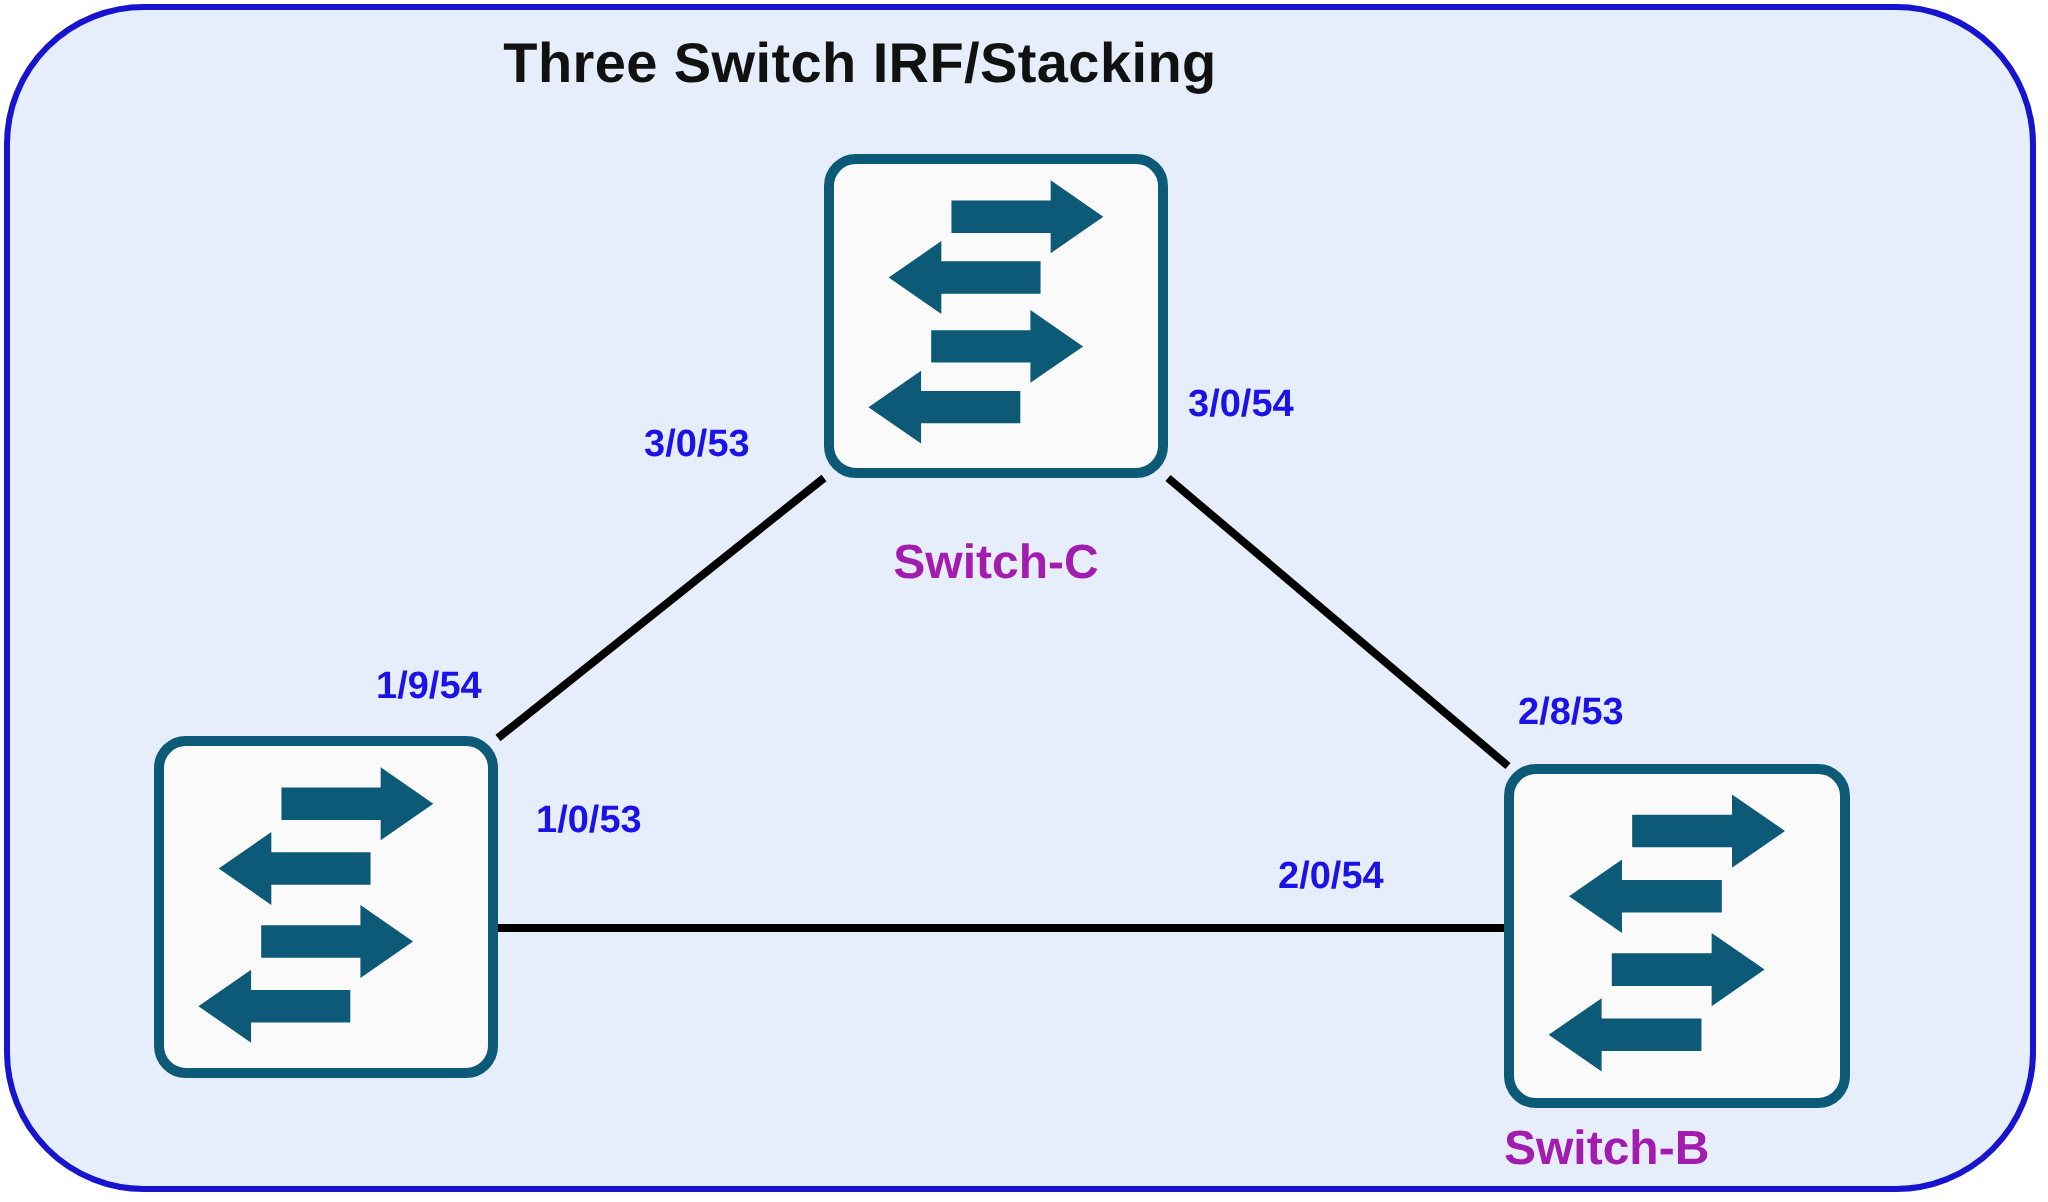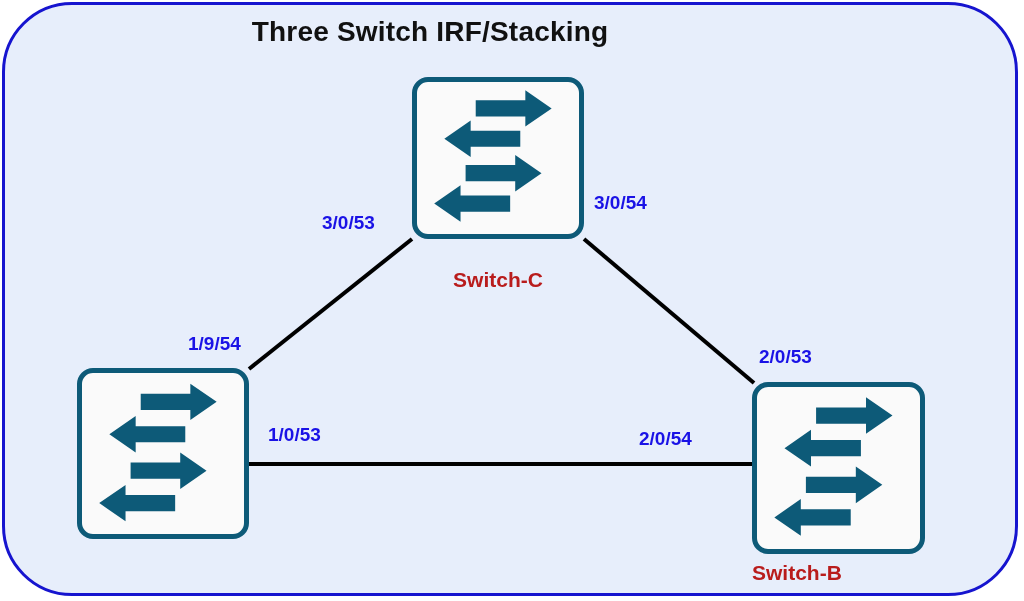--- a/index.html
+++ b/index.html
@@ -72,43 +72,43 @@
     height: 100%;
   }
 
   #switch-c-node { left: 412px; top: 77px;  width: 172px; height: 162px; }
   #switch-a-node { left: 77px;  top: 368px; width: 172px; height: 171px; }
   #switch-b-node { left: 752px; top: 382px; width: 173px; height: 172px; }
 
   
   .device-label {
     position: absolute;
-    font-size: 21px;
+    font-size: 24px;
     font-weight: bold;
-    color: #b91c1c;
+    color: #a21caf;
     white-space: nowrap;
     z-index: 6;
   }
   #switch-c-label { left: 412px; top: 268px; width: 172px; text-align: center; }
   #switch-a-label { left: 77px;  top: 548px; width: 172px; text-align: center; }
   #switch-b-label { left: 752px; top: 561px; width: 173px; text-align: left; }
 
   
   .port-label {
     position: absolute;
     font-size: 19px;
     font-weight: bold;
     color: #1a12e6;
     white-space: nowrap;
     z-index: 6;
   }
   #port-c-left   { left: 322px; top: 212px; }
   #port-c-right  { left: 594px; top: 192px; }
   #port-a-top    { left: 188px; top: 333px; }
-  #port-a-right  { left: 268px; top: 424px; }
+  #port-a-right  { left: 268px; top: 400px; }
   #port-b-top    { left: 759px; top: 346px; }
   #port-b-left   { left: 639px; top: 428px; }
 </style>
 </head>
 <body>
 
 <div id="canvas">
 
   <div id="outer-panel"></div>
 
@@ -152,16 +152,16 @@
         <polygon points="92,120 43,120 43,110 17,128 43,146 43,136 92,136"></polygon>
       </g>
     </svg>
   </div>
   <div id="switch-b-label" class="device-label">Switch-B</div>
 
   <div id="port-c-left" class="port-label">3/0/53</div>
   <div id="port-c-right" class="port-label">3/0/54</div>
   <div id="port-a-top" class="port-label">1/9/54</div>
   <div id="port-a-right" class="port-label">1/0/53</div>
-  <div id="port-b-top" class="port-label">2/0/53</div>
+  <div id="port-b-top" class="port-label">2/8/53</div>
   <div id="port-b-left" class="port-label">2/0/54</div>
 
 </div>
 
 </body></html>

